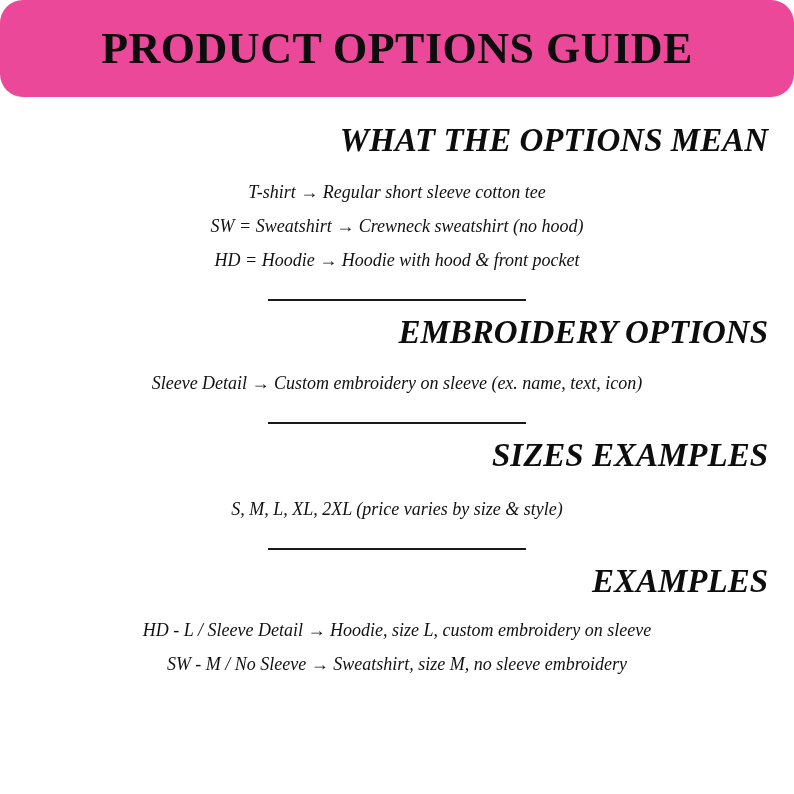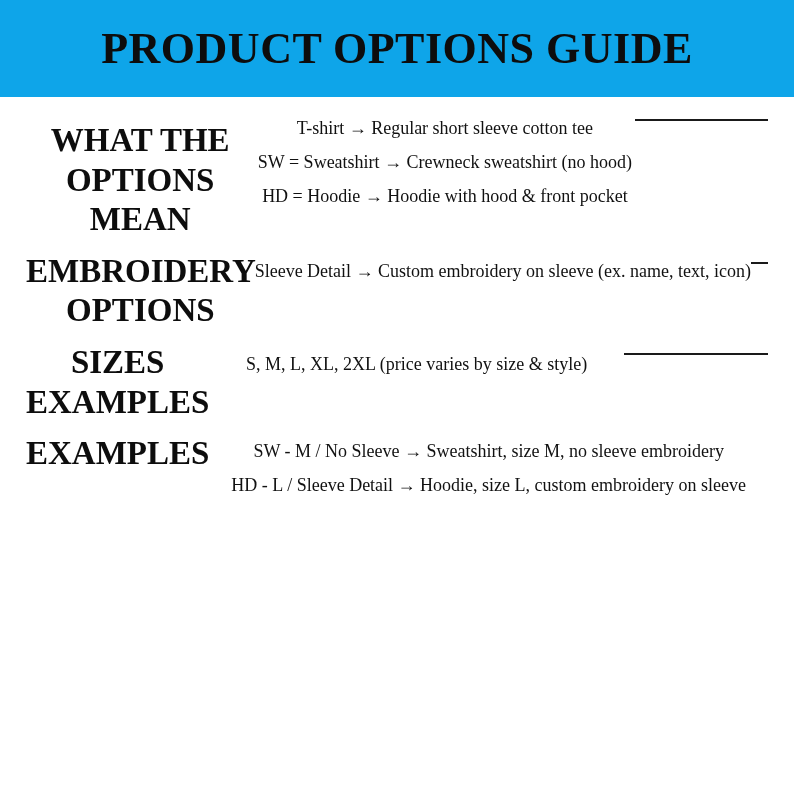--- a/index.html
+++ b/index.html
@@ -15,48 +15,51 @@
     overflow: hidden;
   }
   .page {
     width: 794px;
     height: 794px;
     display: flex;
     flex-direction: column;
     box-sizing: border-box;
   }
   .banner {
-    background: #0ea5e9;
+    background: #ec4899;
     width: 100%;
     height: 97px;
     display: flex;
     align-items: center;
     justify-content: center;
     box-sizing: border-box;
+    border-radius: 23px;
   }
   .banner-title {
     font-size: 44px;
     font-weight: bold;
     letter-spacing: 0.5px;
     color: #0d0d0d;
     text-align: center;
     line-height: 1;
   }
   .content {
     flex: 1;
     display: flex;
     flex-direction: column;
     align-items: center;
     padding: 0 26px;
     box-sizing: border-box;
   }
   .section {
     width: 100%;
     display: flex;
-    align-items: flex-start;
+    flex-direction: column;
+    align-items: flex-end;
+    font-style: italic;
   }
   .section-heading {
     font-size: 33px;
     font-weight: bold;
     text-align: center;
     color: #0d0d0d;
     margin: 0;
     line-height: 1.2;
   }
   .sec-1 .section-heading { margin-top: 24px; }
@@ -120,19 +123,19 @@
       <h2 class="section-heading">SIZES EXAMPLES</h2>
       <div class="lines">
         <div class="line">S, M, L, XL, 2XL (price varies by size &amp; style)</div>
       </div>
       <div class="divider"></div>
     </div>
 
     <div class="section sec-4">
       <h2 class="section-heading">EXAMPLES</h2>
       <div class="lines">
+        <div class="line">HD - L / Sleeve Detail → Hoodie, size L, custom embroidery on sleeve</div>
         <div class="line">SW - M / No Sleeve → Sweatshirt, size M, no sleeve embroidery</div>
-        <div class="line">HD - L / Sleeve Detail → Hoodie, size L, custom embroidery on sleeve</div>
       </div>
     </div>
 
   </div>
 </div>
 
 </body></html>

